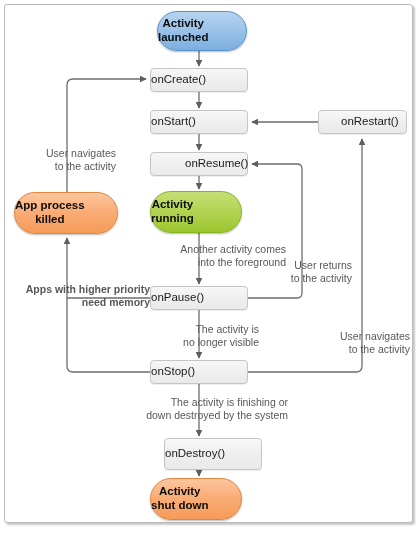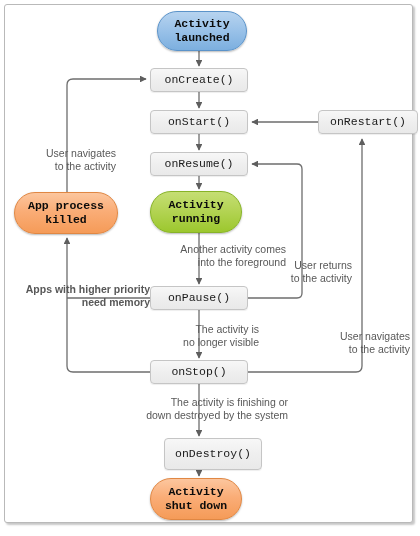--- a/index.html
+++ b/index.html
@@ -35,24 +35,22 @@
     left: 0;
     top: 0;
     width: 420px;
     height: 536px;
   }
   .node {
     position: absolute;
     box-sizing: border-box;
     display: flex;
     align-items: center;
-    justify-content: center;
     text-align: center;
     line-height: 1.18;
-    font-family: Liberation Mono, monospace;
   }
   .node-method {
     background: linear-gradient(to bottom, #f7f7f7 0%, #efefef 50%, #e9e9e9 100%);
     border: 1px solid #c5c5c5;
     border-radius: 4px;
     color: #1a1a1a;
     font-size: 11.5px;
     box-shadow: 0 1px 1px rgba(0,0,0,0.07);
   }
   .node-state {
@@ -134,25 +132,25 @@
   </div>
 
   <div class="node node-method" style="left:150px;top:68px;width:98px;height:24px;">
     <span>onCreate()</span>
   </div>
 
   <div class="node node-method" style="left:150px;top:110px;width:98px;height:24px;">
     <span>onStart()</span>
   </div>
 
-  <div class="node node-method" style="left:318px;top:110px;width:100px;height:24px;">
+  <div class="node node-method" style="left:318px;top:110px;width:89px;height:24px;padding-left:22px;">
     <span>onRestart()</span>
   </div>
 
-  <div class="node node-method" style="left:150px;top:152px;width:98px;height:24px;">
+  <div class="node node-method" style="left:150px;top:152px;width:98px;height:24px;padding-left:34px;">
     <span>onResume()</span>
   </div>
 
   <div class="node node-state state-green" style="left:150px;top:191px;width:92px;height:42px;">
     <span style="white-space:pre-line;">Activity
 running</span>
   </div>
 
   <div class="node node-method" style="left:150px;top:286px;width:98px;height:24px;">
     <span>onPause()</span>

